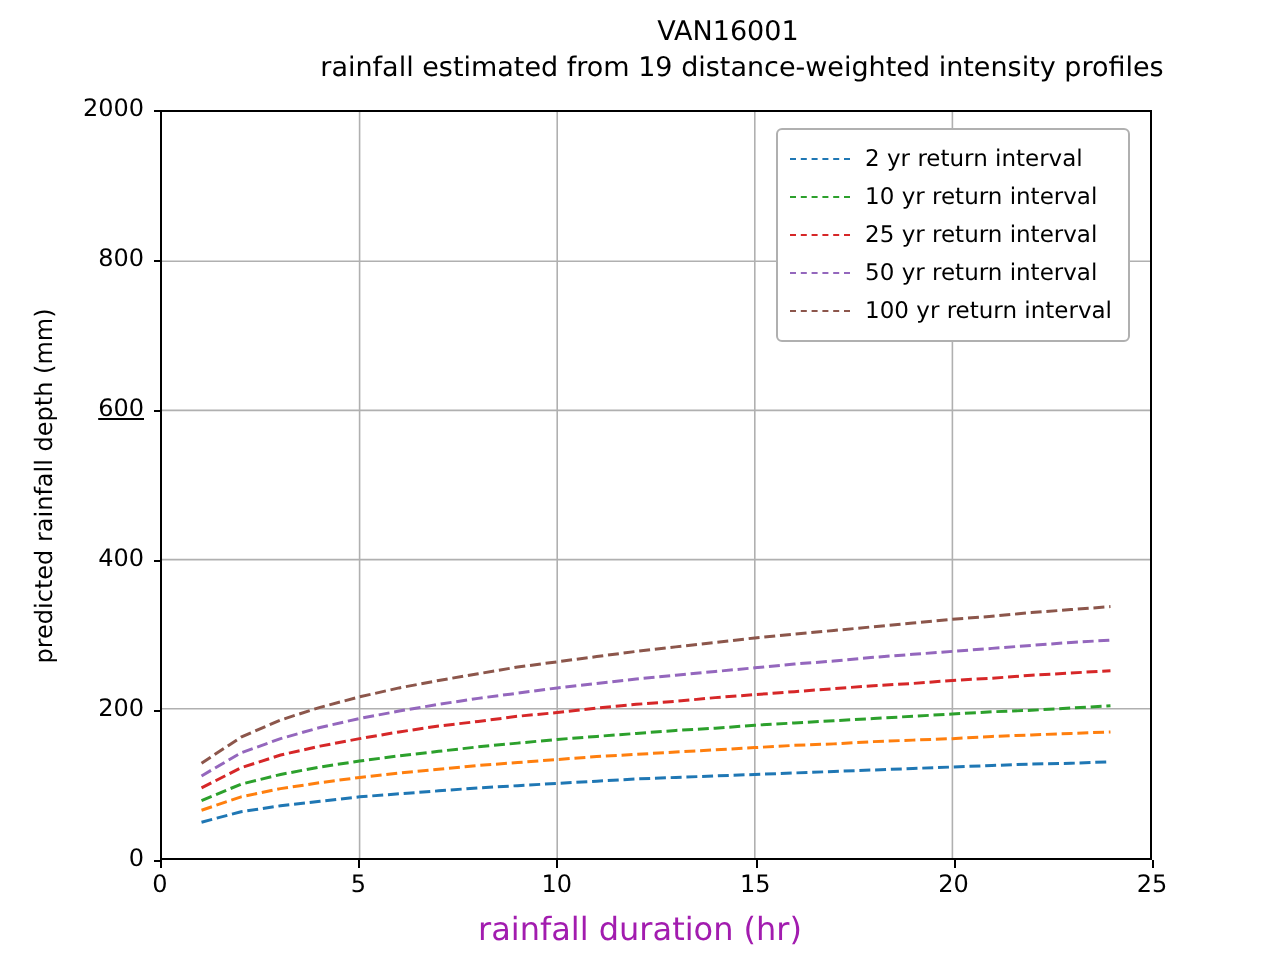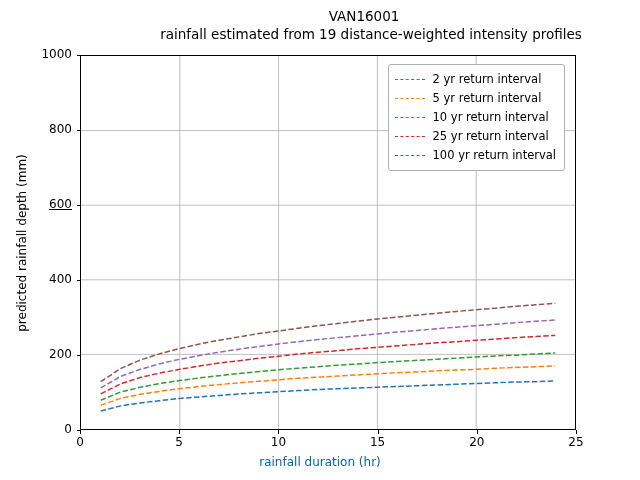--- a/index.html
+++ b/index.html
@@ -60,22 +60,22 @@
     font-size: 12px;
     transform-origin: 0 0;
     transform: rotate(-90deg);
     white-space: nowrap;
   }
   .xlabel {
     position: absolute;
     width: 640px;
     left: 0;
     text-align: center;
-    color: #0369a1;
-    font-size: 12px;
+    color: #a21caf;
+    font-size: 16px;
   }
   .tick-label-y {
     position: absolute;
     right: 0;
     width: 60px;
     text-align: right;
     font-size: 12px;
     color: #000000;
   }
   .tick-label-x {
@@ -139,21 +139,21 @@
   </div>
 
   <div class="xlabel" id="xlabel-text" style="top:455px;">rainfall duration (hr)</div>
 
   <div id="ytick-labels">
       <div class="tick-label-y" style="left:12px; top:422px;">0</div>
       <div class="tick-label-y" style="left:12px; top:347px;">200</div>
       <div class="tick-label-y" style="left:12px; top:272px;">400</div>
       <div class="tick-label-y" style="left:12px; top:197px;text-decoration:underline;">600</div>
       <div class="tick-label-y" style="left:12px; top:122px;">800</div>
-      <div class="tick-label-y" style="left:12px; top:47px;">1000</div>
+      <div class="tick-label-y" style="left:12px; top:47px;">2000</div>
     </div>
   <div id="xtick-labels">
       <div class="tick-label-x" style="left:60px; top:435px;">0</div>
       <div class="tick-label-x" style="left:159.2px; top:435px;">5</div>
       <div class="tick-label-x" style="left:258.4px; top:435px;">10</div>
       <div class="tick-label-x" style="left:357.59999999999997px; top:435px;">15</div>
       <div class="tick-label-x" style="left:456.8px; top:435px;">20</div>
       <div class="tick-label-x" style="left:556px; top:435px;">25</div>
     </div>
   <div id="tickmarks">
@@ -192,35 +192,35 @@
       </svg>
     <div id="legend">
         <div class="legend-row">
       <span class="legend-sample">
             <span style="border-top-color:#1f77b4;"></span>
           </span>
       <span class="legend-text">2 yr return interval</span>
     </div>
         <div class="legend-row">
       <span class="legend-sample">
-            <span style="border-top-color:#ff7f0e;"></span>
-          </span>
-      <span class="legend-text">5 yr return interval</span>
-    </div>
-        <div class="legend-row">
-      <span class="legend-sample">
             <span style="border-top-color:#2ca02c;"></span>
           </span>
       <span class="legend-text">10 yr return interval</span>
     </div>
         <div class="legend-row">
       <span class="legend-sample">
             <span style="border-top-color:#d62728;"></span>
           </span>
       <span class="legend-text">25 yr return interval</span>
+    </div>
+        <div class="legend-row">
+      <span class="legend-sample">
+            <span style="border-top-color:#9467bd;"></span>
+          </span>
+      <span class="legend-text">50 yr return interval</span>
     </div>
         <div class="legend-row">
       <span class="legend-sample">
             <span style="border-top-color:#8c564b;"></span>
           </span>
       <span class="legend-text">100 yr return interval</span>
     </div>
       </div>
   </div>
 

